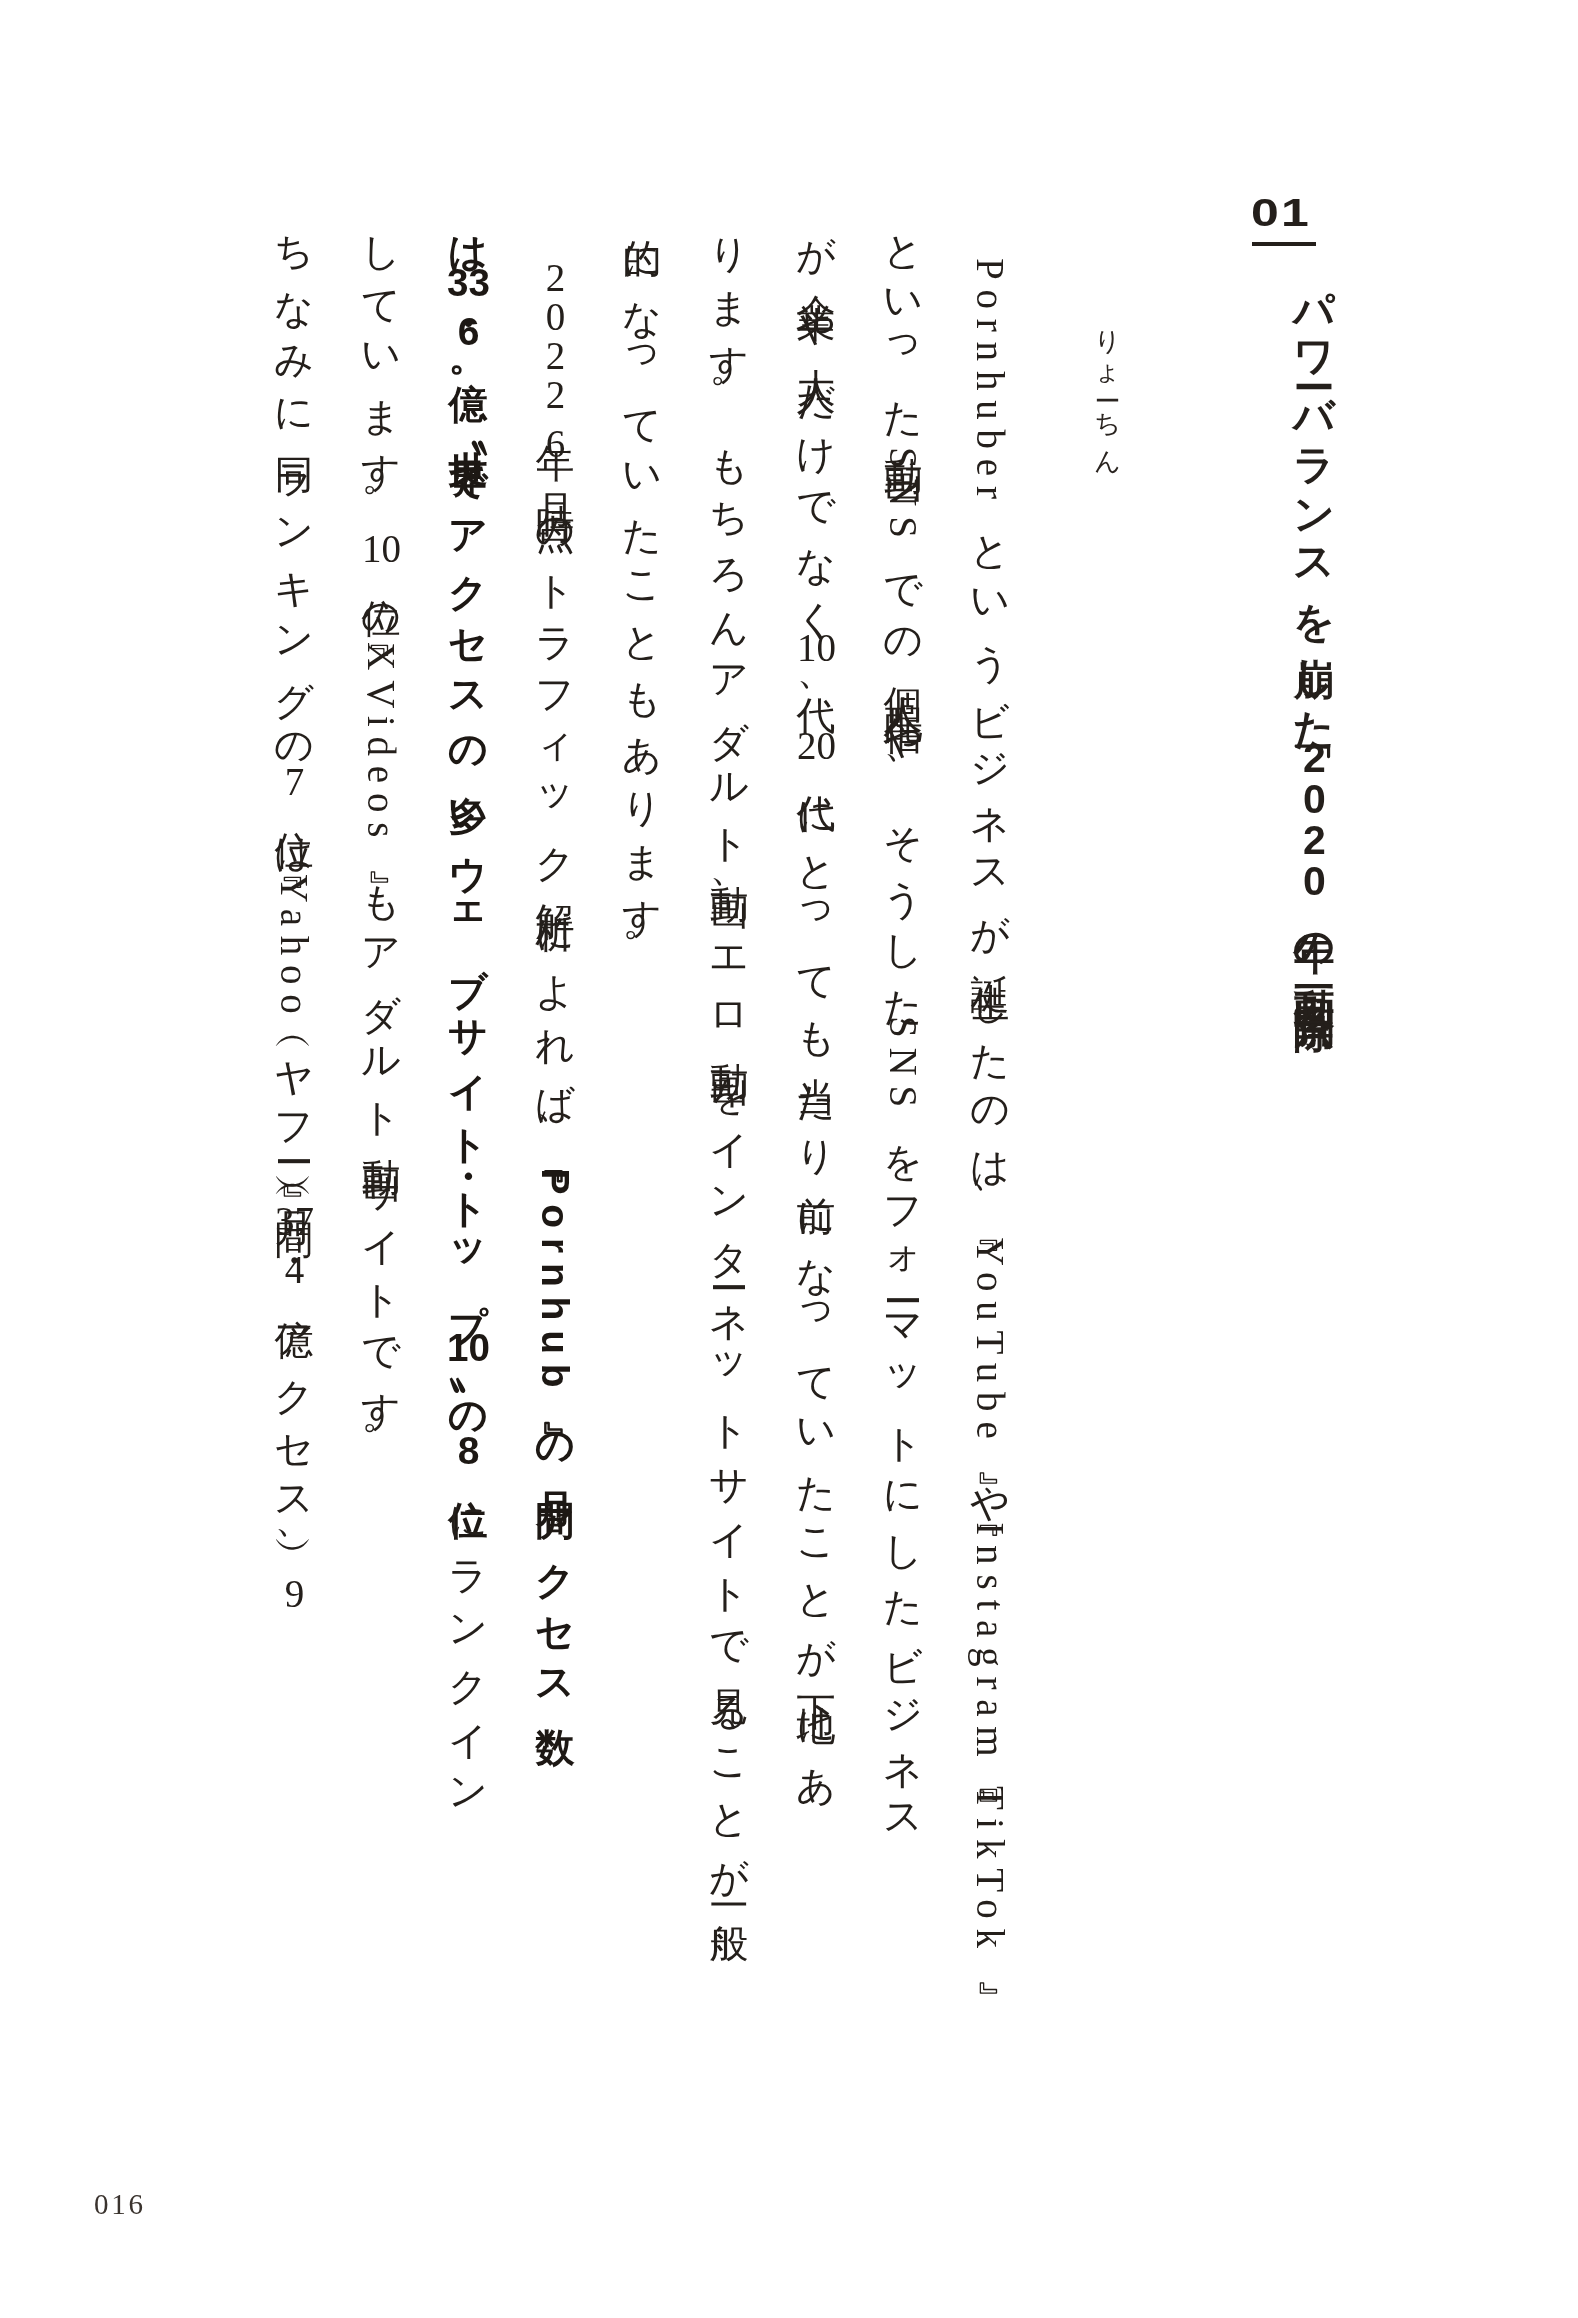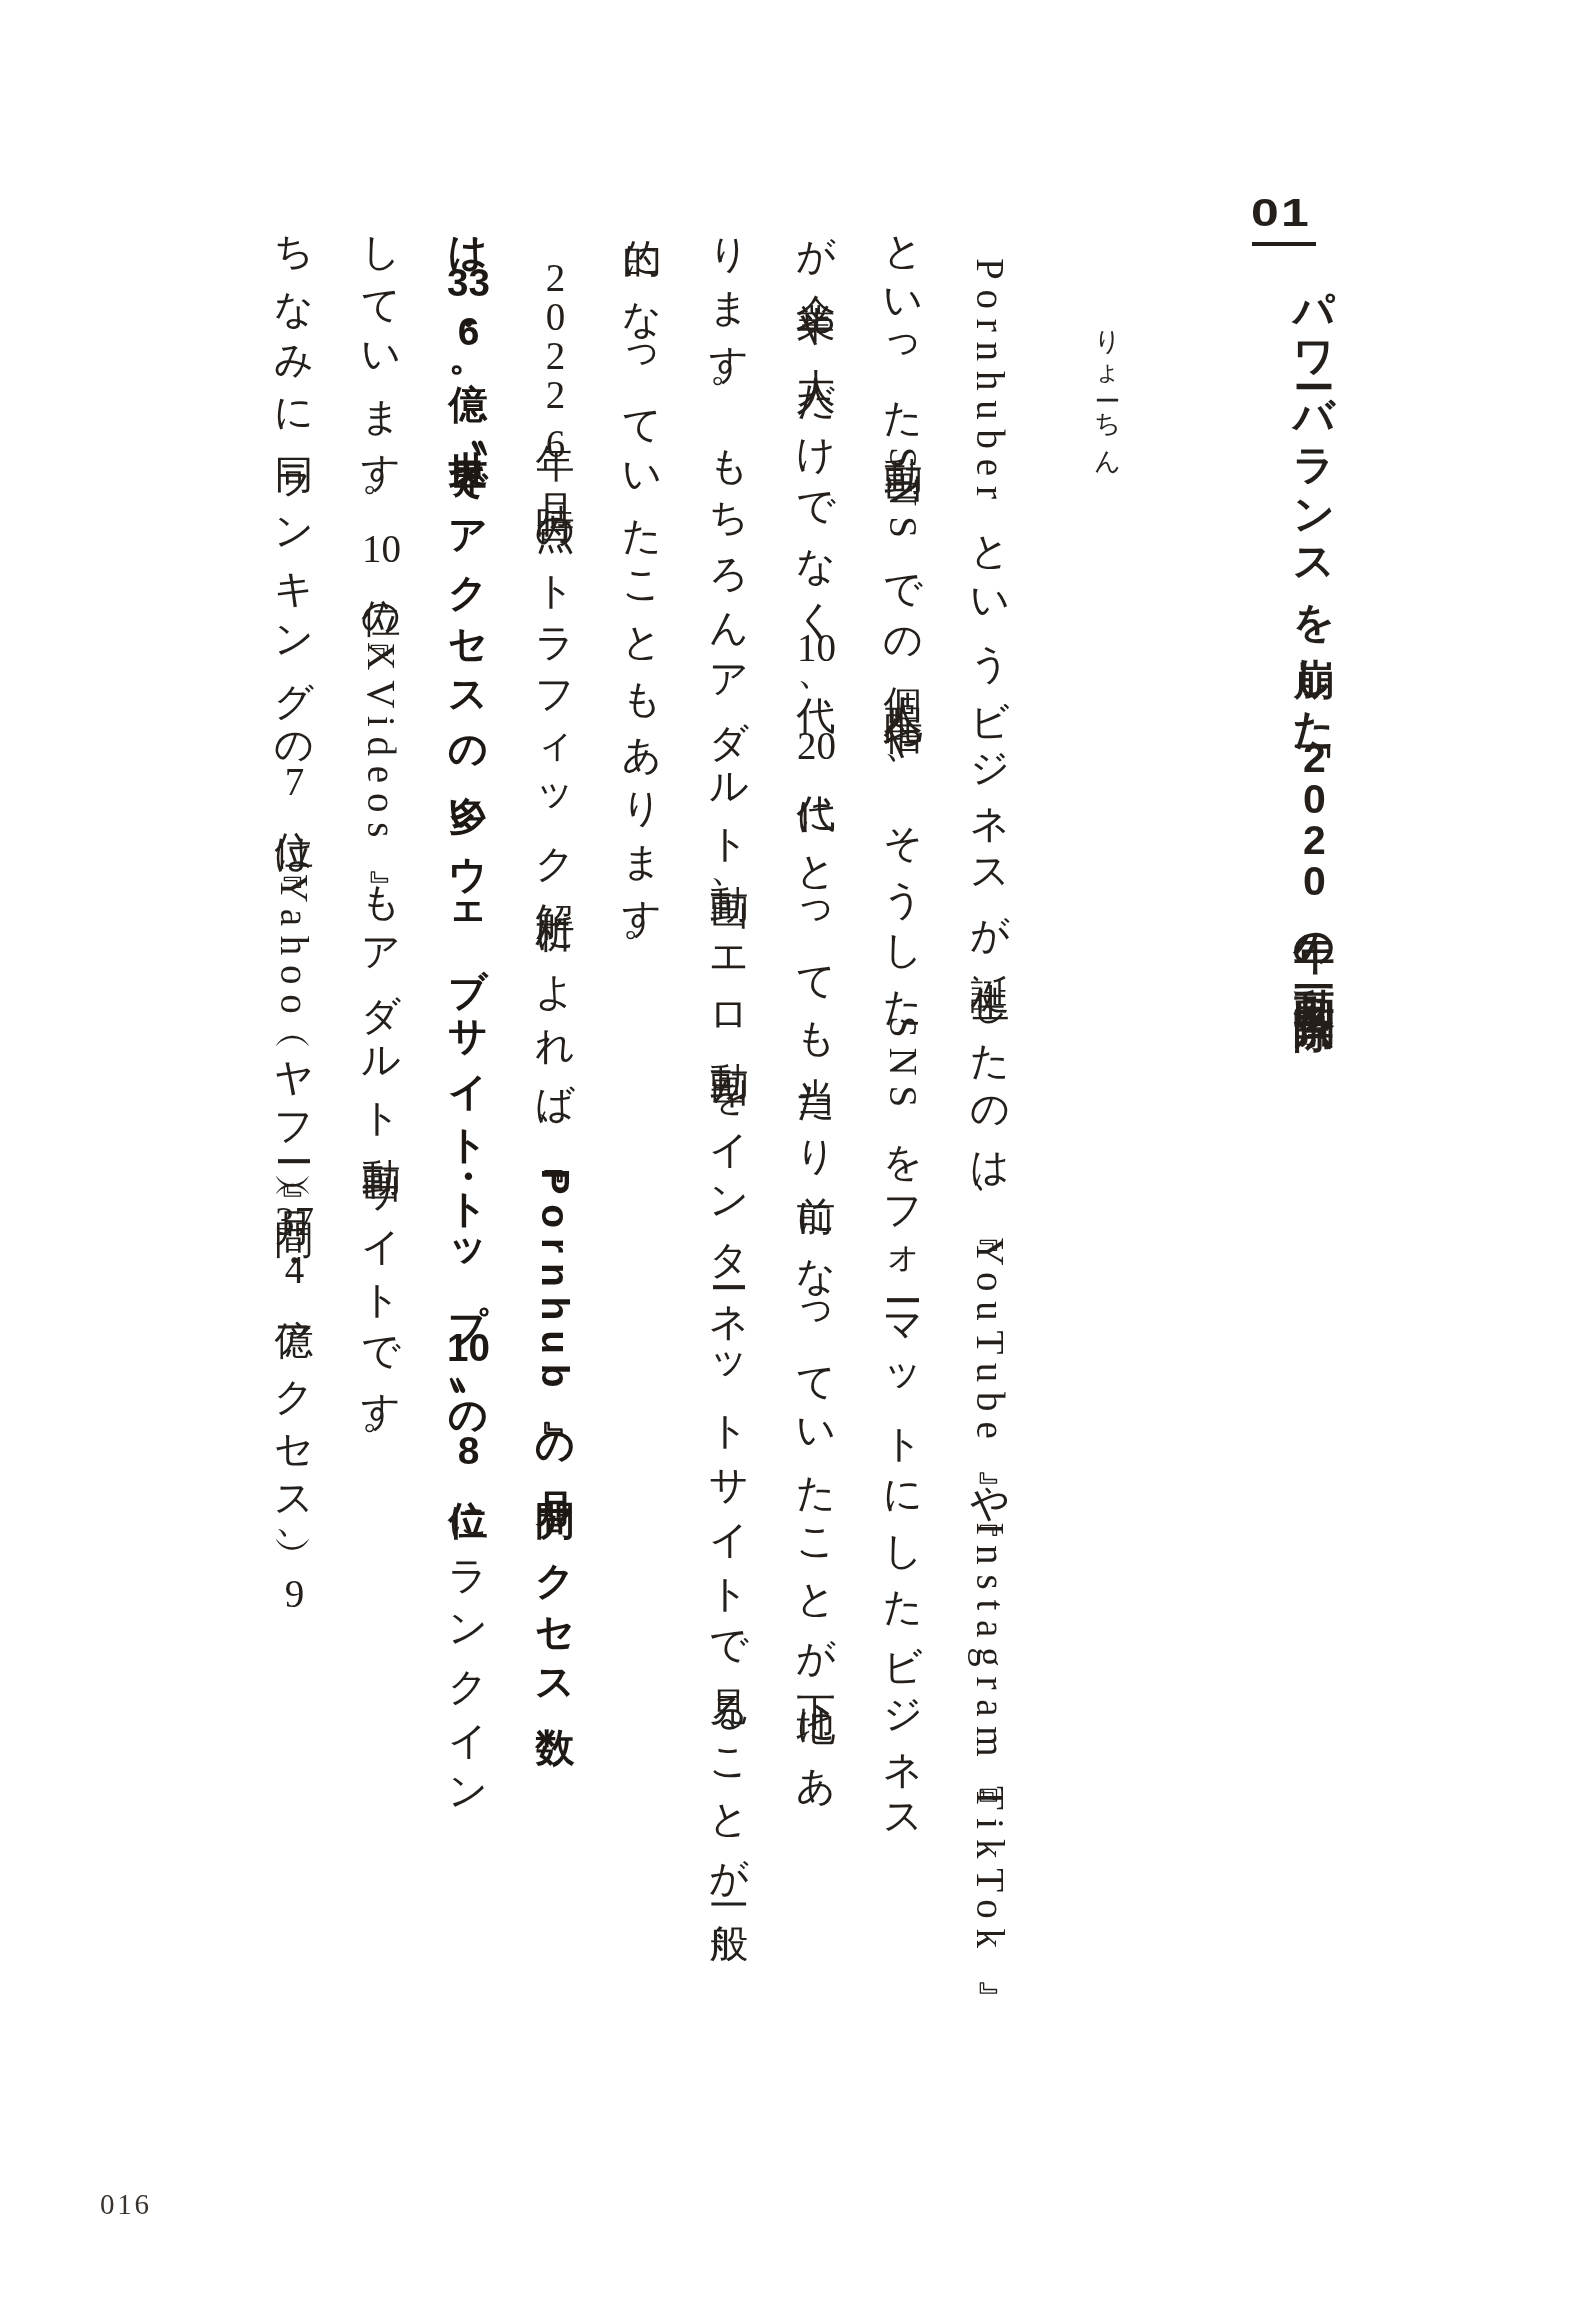--- a/index.html
+++ b/index.html
@@ -37,21 +37,21 @@
   .body-text .col {
     margin:0; line-height:87px; font-size:39px; letter-spacing:9.8px;
   }
   .col.indent { text-indent:49px; }
   
   .gb { font-family:"Liberation Sans","DejaVu Sans",sans-serif; font-weight:700; color:#1d1814; }
   
   .tcy { text-combine-upright:all; letter-spacing:0; }
   
   .page-number {
-    position:absolute; left:100px; top:2190px; line-height:1;
+    position:absolute; left:94px; top:2190px; line-height:1;
     font-size:29px; letter-spacing:2.7px; color:#3a332e;
   }
 </style>
 </head>
 <body>
 
 <div class="page">
 
   <div class="chapter-num">01</div>
 

